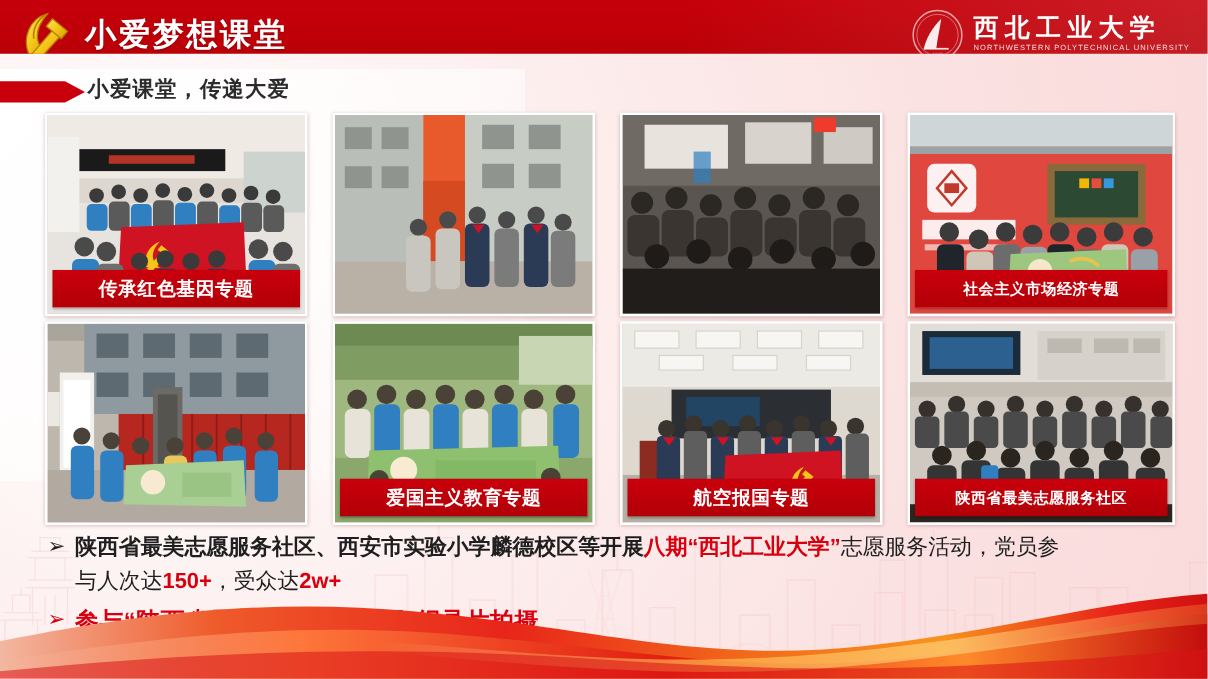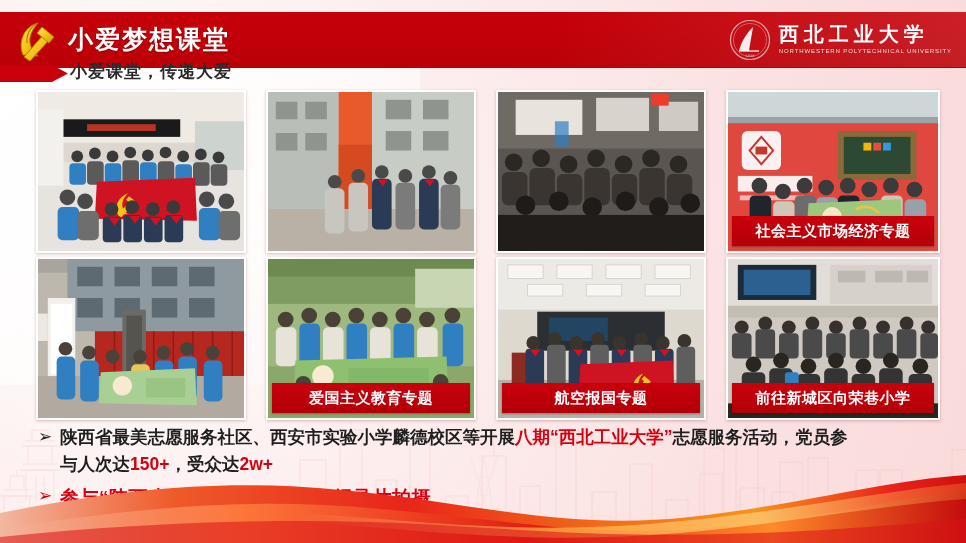--- a/index.html
+++ b/index.html
@@ -18,21 +18,21 @@
   .bg-art{position:absolute;inset:0;pointer-events:none;opacity:.5;}
   .bg-art svg{width:100%;height:100%;display:block;}
   .bg-soft{
     position:absolute;left:0;top:55px;width:420px;height:330px;
     background:linear-gradient(135deg,rgba(255,255,255,.95) 0%,rgba(255,255,255,.55) 55%,rgba(255,255,255,0) 100%);
     pointer-events:none;
   }
 
   
   .header{
-    position:absolute;left:0;top:12px;width:966px;height:56px;
+    position:absolute;left:0;top:0;width:966px;height:43px;
     background:linear-gradient(180deg,#c6000a 0%,#bb0008 100%);
     overflow:hidden;
   }
   .header:after{
     content:"";position:absolute;right:0;top:0;width:420px;height:55px;
     background:linear-gradient(90deg,rgba(255,255,255,0) 0%,rgba(255,255,255,.07) 60%,rgba(255,255,255,.12) 100%);
   }
   .emblem{position:absolute;left:14px;top:5px;width:46px;height:46px;}
   .title{
     position:absolute;left:68px;top:11px;
@@ -69,32 +69,32 @@
   .card.wide{width:214px;}
   .photo{position:absolute;inset:0;overflow:hidden;}
   .photo svg{width:100%;height:100%;display:block;}
   .cap{
     position:absolute;left:4px;right:4px;bottom:5px;height:30px;
     background:linear-gradient(180deg,#c9000c 0%,#b20008 100%);
     display:flex;align-items:center;justify-content:center;
     color:#fff;font-size:15px;font-weight:bold;letter-spacing:.5px;white-space:nowrap;
     box-shadow:0 1px 2px rgba(0,0,0,.3);
   }
-  .cap.small{font-size:15px;}
+  .cap.small{font-size:12px;}
 
   
   .bullets{position:absolute;left:38px;top:424px;width:900px;}
   .bullet{display:flex;align-items:flex-start;}
   .bullet .mark{
     flex:0 0 auto;width:22px;font-size:17px;line-height:1.55;color:#1f1f1f;font-weight:bold;
   }
   .bullet.red .mark{color:#d0000d;}
   .bullet .btext{font-size:17.5px;line-height:1.56;color:#1f1f1f;font-weight:bold;}
   .b1 .btext{font-weight:bold;}
-  .norm{font-weight:bold;margin-top:30px;}
+  .norm{font-weight:normal;margin-top:30px;}
   .hl-b{color:#d8000e;font-weight:bold;}
   .bullet.red{margin-top:4px;}
   .bullet.red .btext{color:#d8000e;font-size:19px;font-weight:bold;letter-spacing:.5px;}
 
   
   .ribbon{position:absolute;left:0;bottom:0;width:966px;height:70px;pointer-events:none;}
   .ribbon svg{display:block;width:100%;height:100%;}
 </style>
 </head>
 <body>
@@ -282,20 +282,21 @@
                 <rect x="129" y="126" width="19" height="28" rx="4"></rect>
             </g>
             <g fill="#cf1322">
               <path d="M72 129 l6 8 l6 -8 z"></path>
                 <path d="M93 127 l6 8 l6 -8 z"></path>
               <path d="M114 129 l6 8 l6 -8 z"></path>
                 <path d="M135 127 l6 8 l6 -8 z"></path>
             </g>
           </svg>
         </div>
+        <div class="cap">传承红色基因专题</div>
       </div>
 
       <div class="card">
         <div class="photo">
           <svg viewBox="0 0 210 163" preserveAspectRatio="none">
             <rect width="210" height="163" fill="#cfd7d2"></rect>
             <rect x="0" y="0" width="72" height="120" fill="#b9bfb8"></rect>
             <rect x="72" y="0" width="34" height="120" fill="#e8592b"></rect>
             <rect x="106" y="0" width="104" height="120" fill="#c7ccc5"></rect>
             <g fill="#8f948e">
@@ -664,21 +665,21 @@
               <rect x="126" y="118" width="24" height="30" rx="5"></rect>
                 <rect x="154" y="112" width="24" height="36" rx="5"></rect>
               <rect x="184" y="118" width="24" height="30" rx="5"></rect>
             </g>
             <g fill="#2f7fc1">
                 <rect x="58" y="116" width="14" height="24" rx="3"></rect>
               </g>
             <rect x="0" y="148" width="214" height="15" fill="#2b2620"></rect>
           </svg>
         </div>
-        <div class="cap small">前往新城区向荣巷小学</div>
+        <div class="cap small">陕西省最美志愿服务社区</div>
       </div>
     </div>
   </div>
 
   <div class="bullets">
 
     <div class="bullet b1">
       <span class="mark">➢</span>
       <span class="btext"><span>陕西省最美志愿服务社区、西安市实验小学麟德校区等开展</span><span class="hl-b">八期“西北工业大学”</span><span class="norm">志愿服务活动，党员参</span><br><span class="norm">与人次达</span><span class="hl-b">150+</span><span class="norm">，受众达</span><span class="hl-b">2w+</span></span>
     </div>

